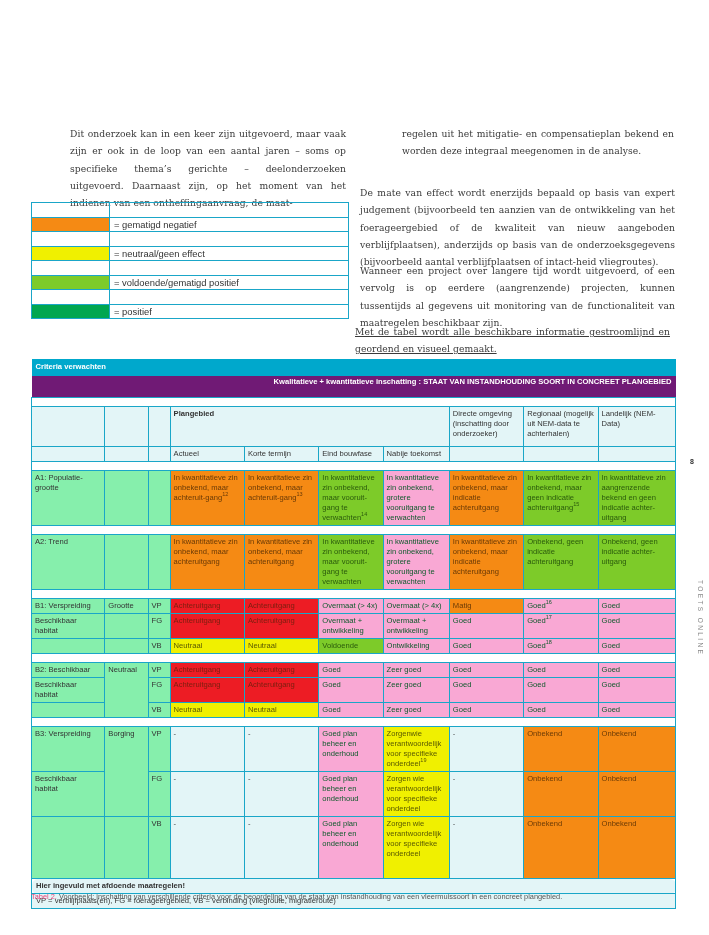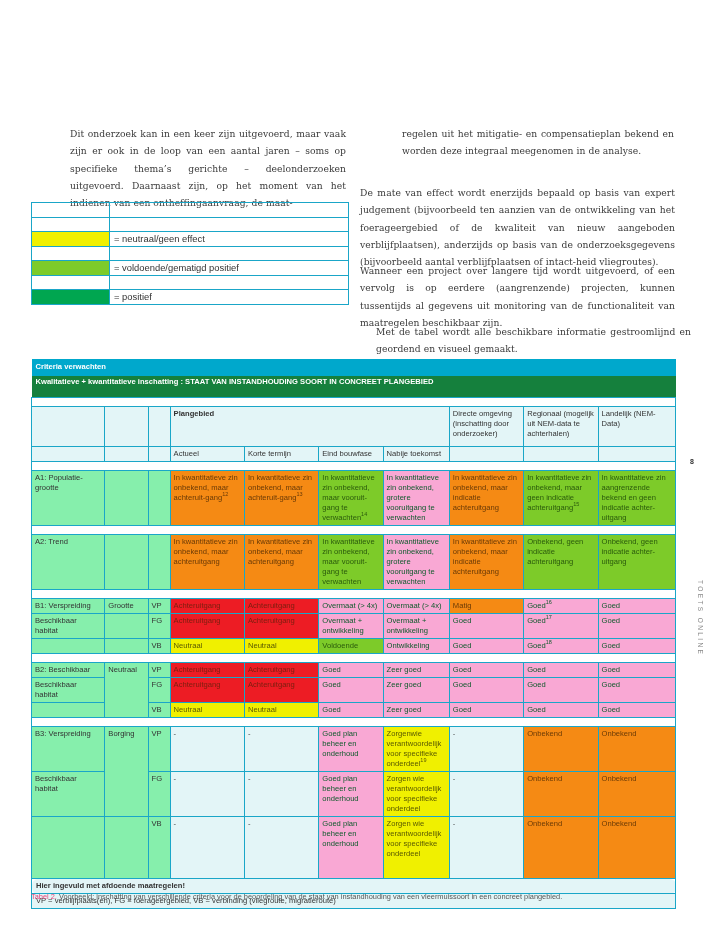--- a/index.html
+++ b/index.html
@@ -2,33 +2,33 @@
 <html><head>
 <meta charset="utf-8">
 <style>
   html, body { margin: 0; padding: 0; background: #ffffff; }
   body { width: 709px; height: 935px; position: relative; overflow: hidden; font-family: "DejaVu Serif", serif; color: #333; }
   .serif-para { position: absolute; font-family: "DejaVu Serif", serif; font-size: 9.2px; line-height: 17.3px; color: #3a3a3a; text-align: justify; letter-spacing: 0.05px; margin: 0; }
   #para-left { left: 70px; top: 125px; width: 276px; }
   #para-right-cont { left: 402px; top: 125px; width: 272px; }
   #para-effect { left: 360px; top: 184px; width: 315px; }
   #para-monitor { left: 360px; top: 262px; width: 315px; }
-  #para-table { left: 376px; top: 323px; width: 315px; }
+  #para-table { left: 355px; top: 323px; width: 315px; text-decoration: underline; }
 
   
   #legend { position: absolute; left: 31px; top: 202px; width: 318px; border-collapse: collapse; font-family: "Liberation Sans", sans-serif; font-size: 9.4px; color: #333; }
   #legend td { border: 1px solid #1aa6c8; height: 13.5px; padding: 0 4px; }
   #legend td.swatch { width: 77px; padding: 0; }
   #legend tr.spacer td { height: 13.5px; }
 
   
   #main-table { position: absolute; left: 31px; top: 359px; width: 645px; border-collapse: collapse; table-layout: fixed; font-family: "Liberation Sans", sans-serif; font-size: 7.6px; line-height: 10px; color: #333; }
   #main-table td { border: 1px solid #1aa6c8; padding: 2px 3px; vertical-align: top; overflow: hidden; }
   #main-table tr.title-row td { background: #00a8cc; color: #fff; font-weight: bold; border: none; height: 13px; padding: 3px 4px 1px; }
-  #main-table tr.title-row2 td { background: #15803d; color: #fff; font-weight: bold; border: none; height: 14px; padding: 1px 4px 6px; }
+  #main-table tr.title-row2 td { background: #701a75; color: #fff; font-weight: bold; border: none; height: 14px; padding: 1px 4px 6px; text-align: right; }
   #main-table tr.spacer td { background: #ffffff; height: 8px; padding: 0; border-left: 1px solid #1aa6c8; border-right: 1px solid #1aa6c8; }
   #main-table .lb { background: #86efac; }
   #main-table .hd { background: #e3f5f7; }
   #main-table .bold { font-weight: bold; }
   .c-red { background: #ed1c24; color: #7a1f0f; }
   .c-orange { background: #f58a14; color: #6a3a06; }
   .c-yellow { background: #f0f000; color: #5a5a00; }
   .c-lgreen { background: #7dcb29; color: #2a5a0c; }
   .c-green { background: #f9a8d4; color: #0d5a2b; }
   .c-light { background: #e3f5f7; color: #444; }
@@ -49,20 +49,24 @@
 <p id="para-right-cont" class="serif-para">regelen uit het mitigatie- en compensatieplan bekend en worden deze integraal meegenomen in de analyse.</p>
 <p id="para-effect" class="serif-para">De mate van effect wordt enerzijds bepaald op basis van expert judgement (bijvoorbeeld ten aanzien van de ontwikkeling van het foerageergebied of de kwaliteit van nieuw aangeboden verblijfplaatsen), anderzijds op basis van de onderzoeksgegevens (bijvoorbeeld aantal verblijfplaatsen of intact-heid vliegroutes).</p>
 <p id="para-monitor" class="serif-para">Wanneer een project over langere tijd wordt uitgevoerd, of een vervolg is op eerdere (aangrenzende) projecten, kunnen tussentijds al gegevens uit monitoring van de functionaliteit van maatregelen beschikbaar zijn.</p>
 <p id="para-table" class="serif-para">Met de tabel wordt alle beschikbare informatie gestroomlijnd en geordend en visueel gemaakt.</p>
 
 <table id="legend">
   <tbody id="legend-body">
       <tr class="spacer">
         <td class="swatch"></td>
         <td></td>
+      </tr>
+      <tr>
+        <td class="swatch" style="background: rgb(245, 138, 20);"></td>
+        <td>= gematigd negatief</td>
       </tr>
       <tr class="spacer">
         <td class="swatch"></td>
         <td></td>
       </tr>
       <tr>
         <td class="swatch" style="background: rgb(240, 240, 0);"></td>
         <td>= neutraal/geen effect</td>
       </tr>
       <tr class="spacer">

